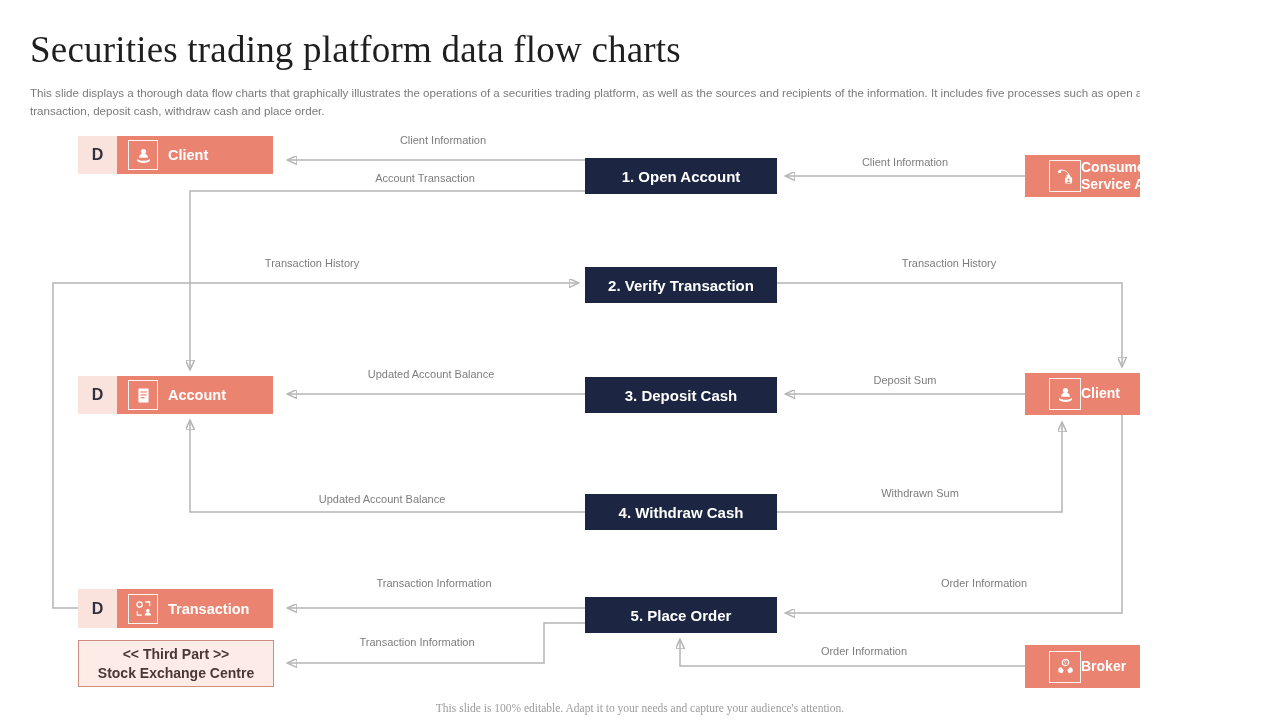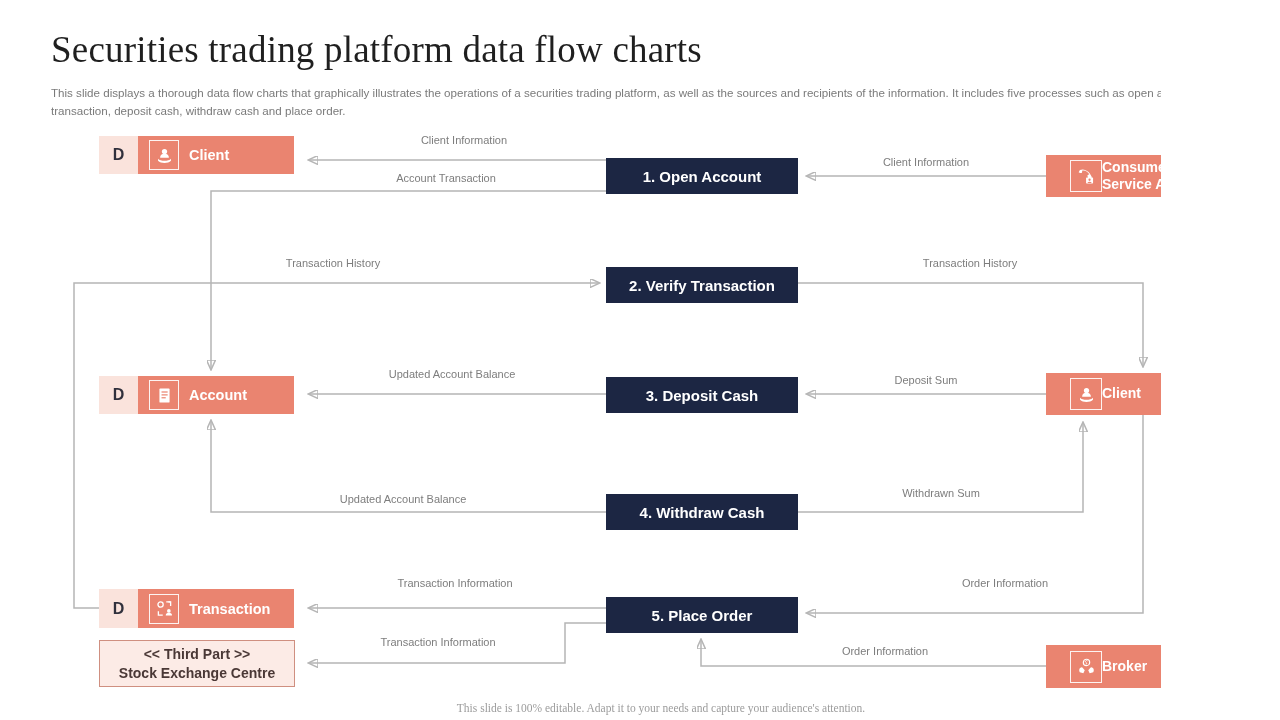--- a/index.html
+++ b/index.html
@@ -1,17 +1,17 @@
 <!DOCTYPE html>
 <html><head>
 <meta charset="utf-8">
 <style>
   html,body{margin:0;padding:0;background:#fff;}
   #slide{position:relative;width:1140px;height:720px;background:#ffffff;overflow:hidden;
-         font-family:"Liberation Sans",sans-serif;margin-left:21px;}
+         font-family:"Liberation Sans",sans-serif;}
   .abs{position:absolute;}
 
   
   #title{left:30px;top:28px;width:1000px;font-family:"Liberation Serif",serif;
          font-size:37px;color:#1f1f1f;letter-spacing:.2px;}
   #subtitle{left:30px;top:84px;width:1225px;font-size:11.6px;line-height:1.55;color:#7a7a7a;}
 
   
   .store{display:flex;align-items:stretch;}
   .store .dcell{width:39px;background:#FAE3DC;display:flex;align-items:center;justify-content:center;

